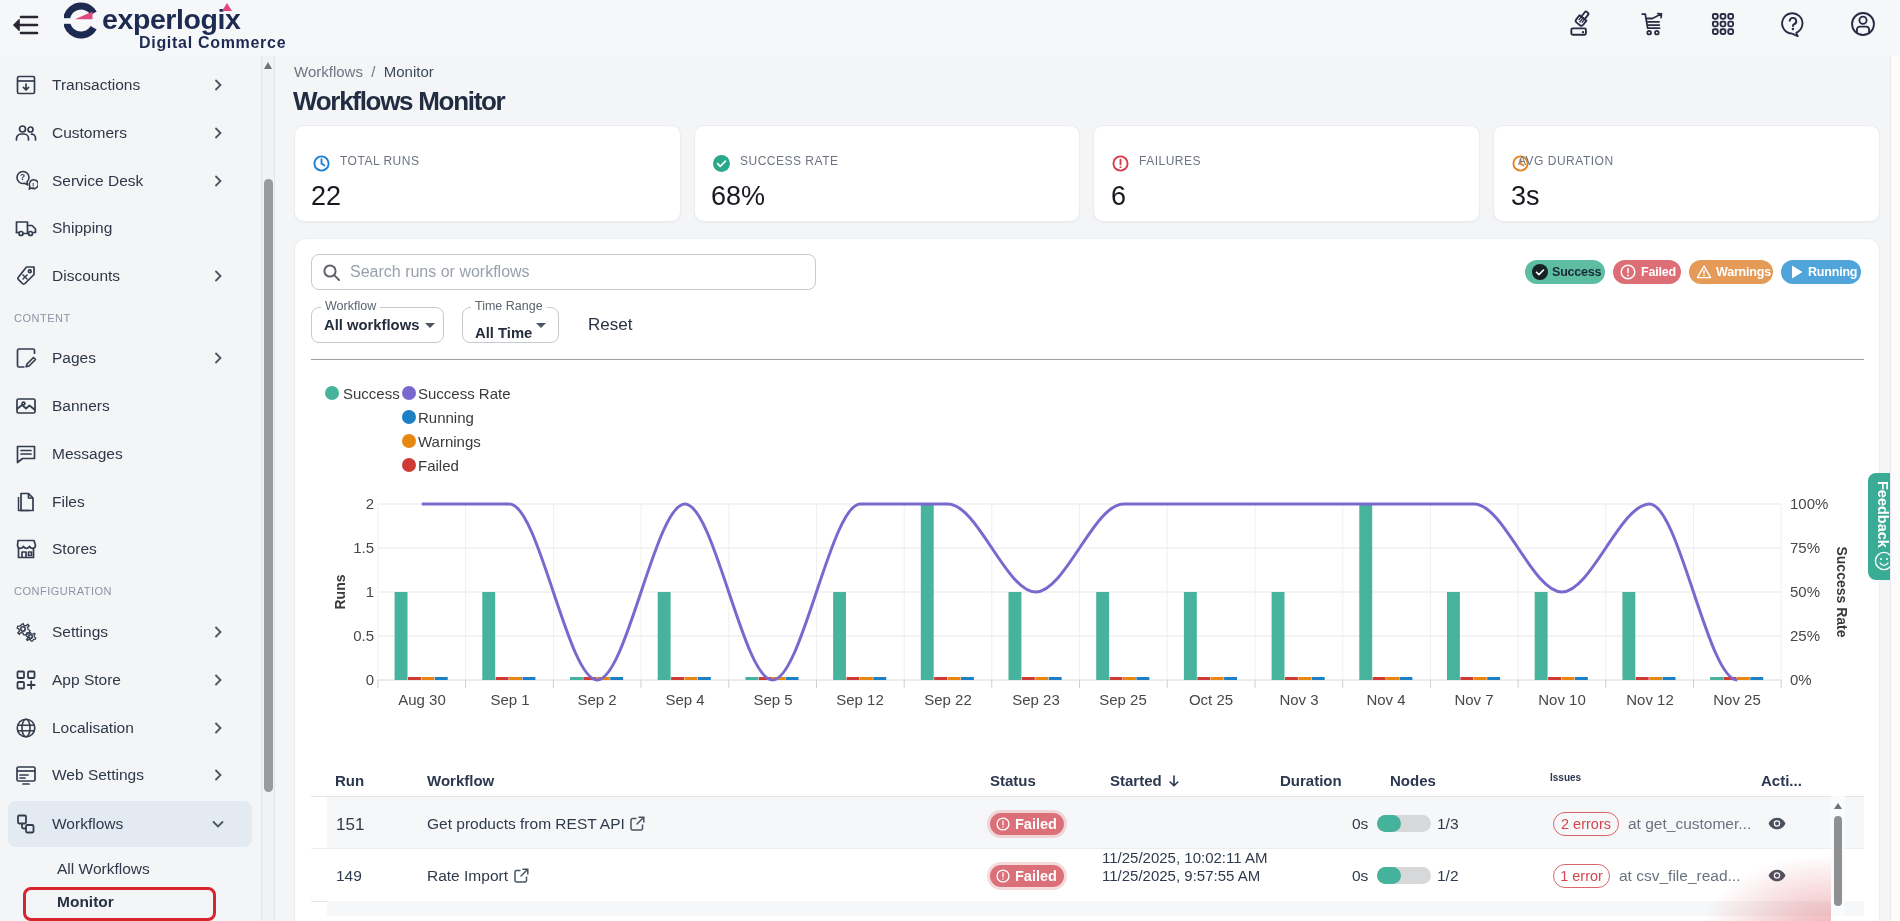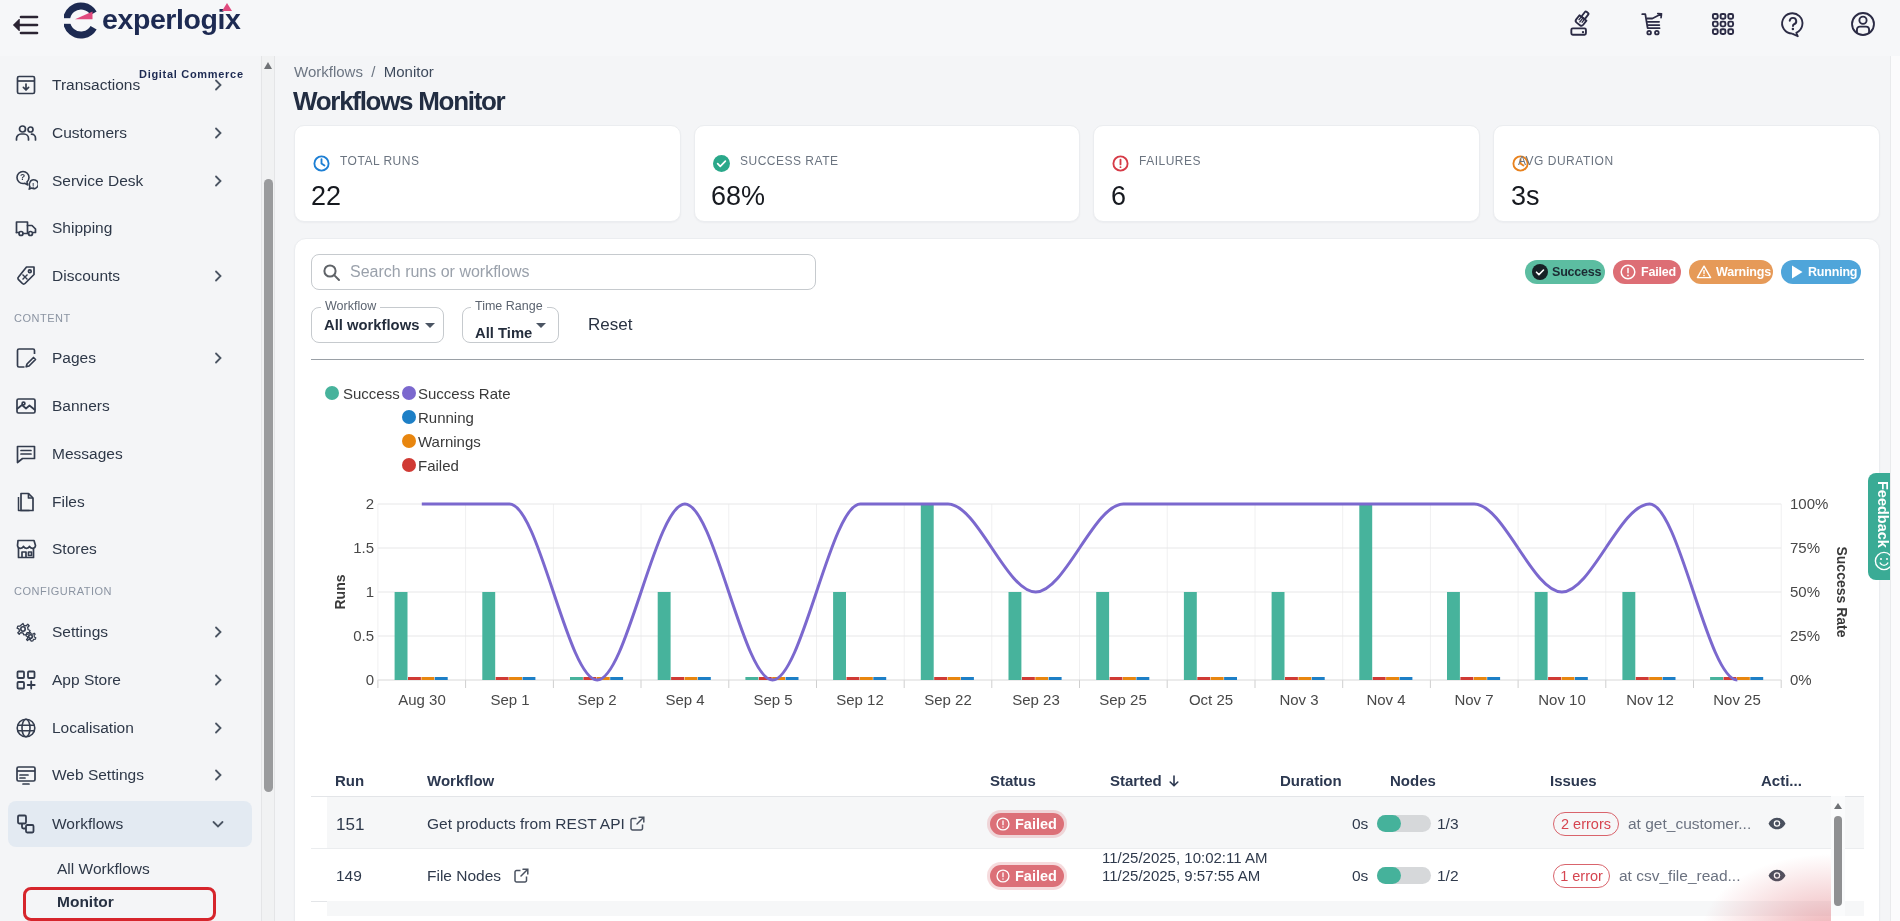--- a/index.html
+++ b/index.html
@@ -32,21 +32,21 @@
     </g>
   </svg>
 
   <svg class="abs" style="left:64px;top:1px" width="38" height="38" viewBox="0 0 38 38">
     <path d="M29.6 26.75 A14.5 14.5 0 1 1 29.6 12.25" fill="none" stroke="#1d2a52" stroke-width="7"></path>
     <rect x="0" y="17.2" width="17.2" height="5.6" fill="#f6f7f9"></rect>
     <path d="M11 18.3 L28.5 18.3 L28.5 10.5 Z" fill="#e04a7e"></path>
   </svg>
   <div class="abs" style="left:102px;top:3px;font-size:28.5px;font-weight:bold;color:#1d2a52;letter-spacing:-0.4px;">experlogix</div>
   <div class="abs" style="left:222px;top:3px;width:0;height:0;border-left:5px solid transparent;border-right:5px solid transparent;border-bottom:8px solid #e04a7e;"></div>
-  <div class="abs" style="left:139px;top:34px;font-size:11px;font-weight:bold;color:#1d2a52;letter-spacing:0.7px;margin-top:34px;">Digital Commerce</div>
+  <div class="abs" style="left:139px;top:34px;font-size:16px;font-weight:bold;color:#1d2a52;letter-spacing:0.7px;">Digital Commerce</div>
 
   <svg class="abs" style="left:1569px;top:10px" width="28" height="28" viewBox="0 0 24 24" fill="none" stroke="#2b2b45" stroke-width="1.6" stroke-linejoin="round">
     <g transform="rotate(38 12 10)">
       <rect x="8.2" y="1.5" width="3.6" height="6" rx="1"></rect>
       <path d="M6.2 7.5 h7.6 v4.5 a2 2 0 0 1 -2 2 h-3.6 a2 2 0 0 1 -2 -2 Z"></path>
       <path d="M8.3 7.7 v3.6 M10 7.7 v4.6 M11.7 7.7 v3.6" stroke-width="1.1"></path>
     </g>
     <rect x="2" y="15.8" width="12.5" height="5.4" rx="1.2"></rect>
     <circle cx="12" cy="18.9" r="1" fill="#2b2b45" stroke="none"></circle>
   </svg>
@@ -477,21 +477,21 @@
 </svg>
 
 <div id="table">
 <div class="abs" style="left:311px;top:763px;width:1553px;height:33px;background:#fff;"></div>
 <div class="abs" style="left:335px;top:772px;font-size:15px;font-weight:bold;color:#2c3850;">Run</div>
 <div class="abs" style="left:427px;top:772px;font-size:15px;font-weight:bold;color:#2c3850;">Workflow</div>
 <div class="abs" style="left:990px;top:772px;font-size:15px;font-weight:bold;color:#2c3850;">Status</div>
 <div class="abs" style="left:1110px;top:772px;font-size:15px;font-weight:bold;color:#2c3850;">Started</div>
 <div class="abs" style="left:1280px;top:772px;font-size:15px;font-weight:bold;color:#2c3850;">Duration</div>
 <div class="abs" style="left:1390px;top:772px;font-size:15px;font-weight:bold;color:#2c3850;">Nodes</div>
-<div class="abs" style="left:1550px;top:772px;font-size:15px;font-weight:bold;color:#2c3850;">Issues</div>
+<div class="abs" style="left:1550px;top:772px;font-size:10px;font-weight:bold;color:#2c3850;">Issues</div>
 <div class="abs" style="left:1761px;top:772px;font-size:15px;font-weight:bold;color:#2c3850;">Acti...</div>
 <svg class="abs" style="left:1167px;top:774px" width="14" height="14" viewBox="0 0 14 14" fill="none" stroke="#2c3850" stroke-width="1.6" stroke-linecap="round" stroke-linejoin="round">
       <path d="M7 2 v9.5 M3.2 8 L7 11.8 L10.8 8"></path>
     </svg>
 <div class="abs" style="left:327px;top:796px;width:1537px;height:52px;background:#f6f7f8;"></div>
 <div class="abs" style="left:311px;top:795.5px;width:1553px;height:1px;background:#e3e5e8;"></div>
 <div class="abs" style="left:311px;top:848px;width:1553px;height:1px;background:#ebedef;"></div>
 <div class="abs" style="left:311px;top:900.5px;width:1553px;height:1px;background:#e3e5e8;"></div>
 <div class="abs" style="left:327px;top:901px;width:1537px;height:15px;background:#f6f7f8;"></div>
 <div class="abs" style="left:336px;top:815px;font-size:17px;color:#2f3a4c;">151</div>
@@ -514,21 +514,21 @@
 <div class="abs" style="left:1377px;top:815px;width:24px;height:17px;border-radius:8.5px;background:#45b29b;"></div>
 <div class="abs" style="left:1437px;top:815px;font-size:15.5px;color:#2f3a4c;">1/3</div>
 <div class="abs" style="left:1553px;top:812px;width:66px;height:24px;border:1.5px solid #d9646c;border-radius:13px;font-size:14.5px;color:#d64550;text-align:center;line-height:22px;">2 errors</div>
 <div class="abs" style="left:1628px;top:815px;font-size:15.5px;color:#6b7280;">at get_customer...</div>
 <svg class="abs" style="left:1768px;top:817px" width="18" height="13" viewBox="0 0 20 14">
       <path d="M10 0.5 C5 0.5 1.8 4.2 0.6 7 C1.8 9.8 5 13.5 10 13.5 C15 13.5 18.2 9.8 19.4 7 C18.2 4.2 15 0.5 10 0.5 Z" fill="#49505e"></path>
       <circle cx="10" cy="7" r="3.6" fill="#fff"></circle>
       <circle cx="10" cy="7" r="2.2" fill="#49505e"></circle>
     </svg>
 <div class="abs" style="left:336px;top:867px;font-size:15.5px;color:#2f3a4c;">149</div>
-<div class="abs" style="left:427px;top:867px;font-size:15.5px;color:#2f3a4c;">File Nodes</div>
+<div class="abs" style="left:427px;top:867px;font-size:15.5px;color:#2f3a4c;">Rate Import</div>
 <svg class="abs" style="left:514px;top:868px" width="15" height="15" viewBox="0 0 15 15" fill="none" stroke="#4a5260" stroke-width="1.5">
       <path d="M12.5 8.5 v4 a1.5 1.5 0 0 1 -1.5 1.5 h-8.5 a1.5 1.5 0 0 1 -1.5 -1.5 v-8.5 a1.5 1.5 0 0 1 1.5 -1.5 h4"></path>
       <path d="M9 1.2 h4.8 v4.8 M13.5 1.5 L7 8" stroke-linecap="round"></path>
     </svg>
 <div class="abs" style="left:990px;top:865px;width:74px;height:22px;border-radius:11px;background:#dc7078;box-shadow:0 0 0 3px rgba(220,112,120,0.25);">
 <svg class="abs" style="left:6px;top:4px" width="14" height="14" viewBox="0 0 16 16" fill="none" stroke="#fff" stroke-width="1.5">
         <circle cx="8" cy="8" r="6.8"></circle>
         <path d="M8 4.5 v4.3" stroke-linecap="round"></path>
         <circle cx="8" cy="11.4" r="0.9" fill="#fff" stroke="none"></circle>
       </svg>

